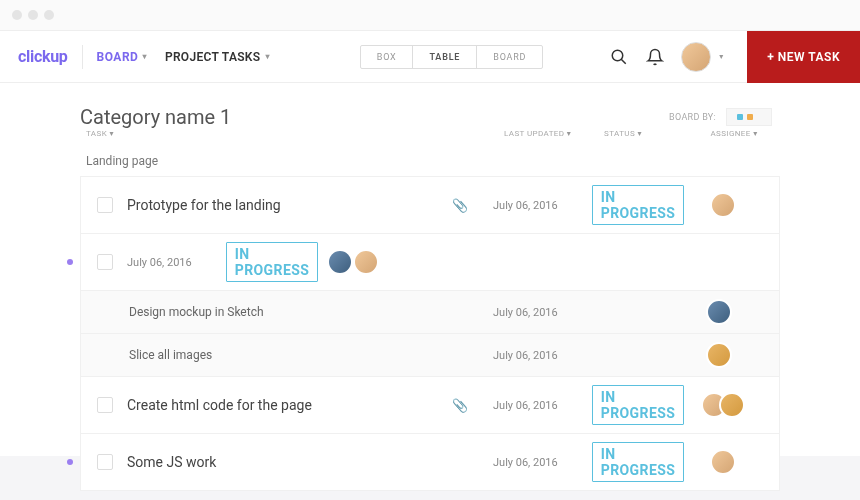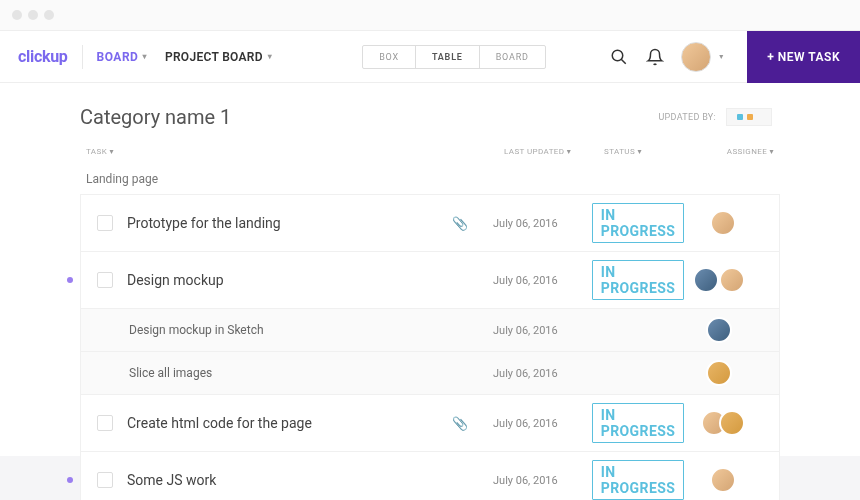--- a/index.html
+++ b/index.html
@@ -14,34 +14,34 @@
 .proj{color:#333;font-size:12px;font-weight:600;letter-spacing:0.3px;margin-left:18px;cursor:pointer;display:flex;align-items:center;gap:5px}
 .caret{font-size:8px;color:#999}
 .viewseg{display:flex;margin-left:90px;border:1px solid #ddd;border-radius:2px;overflow:hidden}
 .viewseg div{padding:6px 16px;font-size:9px;letter-spacing:0.8px;color:#999;cursor:pointer;border-right:1px solid #ddd}
 .viewseg div:last-child{border-right:none}
 .viewseg .active{color:#555;font-weight:600}
 .topright{margin-left:auto;display:flex;align-items:center;gap:16px}
 .icon-btn{width:20px;height:20px;cursor:pointer;display:flex;align-items:center;justify-content:center}
 .avatar{width:30px;height:30px;border-radius:50%;background:linear-gradient(135deg,#f0c89a,#d4a574);border:1px solid #ddd;cursor:pointer}
 .avatar-caret{font-size:8px;color:#999;margin-left:-8px;margin-right:8px}
-.newtask{background:#4c1d95;color:#fff;padding:0 20px;height:52px;display:flex;align-items:center;font-size:12px;font-weight:600;letter-spacing:0.5px;cursor:pointer}
+.newtask{background:#b91c1c;color:#fff;padding:0 20px;height:52px;display:flex;align-items:center;font-size:12px;font-weight:600;letter-spacing:0.5px;cursor:pointer}
 .content{padding:22px 80px 0 80px;height:calc(500px - 30px - 52px);overflow:hidden}
-.cathead{display:flex;align-items:center;margin-bottom:18px}
+.cathead{display:flex;align-items:center;margin-bottom:0}
 .catname{font-size:20px;color:#555;font-weight:400}
 .filterby{margin-left:auto;font-size:9px;color:#aaa;letter-spacing:0.3px;margin-right:10px}
 .colordots{display:flex;gap:4px;align-items:center;background:#f7f7f7;padding:5px 10px;border:1px solid #eee;margin-right:8px}
 .colordots span{width:6px;height:6px;border-radius:1px}
 .cd1{background:#5bc0de}.cd2{background:#f0ad4e}.cd3{background:transparent;width:4px!important}
 .assignees{font-size:10px;color:#666;background:#fff;border:1px solid #eee;padding:5px 14px;cursor:pointer}
 .colhead{display:flex;font-size:8px;color:#aaa;letter-spacing:0.4px;padding:0 6px 10px 6px;text-transform:uppercase}
 .col-task{flex:1;cursor:pointer}
 .col-updated{width:100px;text-align:left;cursor:pointer}
 .col-status{width:90px;text-align:left;cursor:pointer}
-.col-assignee{width:80px;text-align:right;cursor:pointer}
+.col-assignee{width:80px;text-align:center;cursor:pointer}
 .group-label{font-size:12px;color:#777;padding:6px 0 8px 6px}
 .row{display:flex;align-items:center;background:#fff;border:1px solid #f0f0f0;padding:8px 16px;margin-bottom:-1px;position:relative}
 .row.sub{padding:8px 16px 8px 48px;background:#fafafa}
 .row.sub .task-title{font-size:12px;color:#666}
 .bullet{position:absolute;left:-14px;width:6px;height:6px;border-radius:50%;background:#9b7ff0}
 .chk{width:16px;height:16px;border:1px solid #ddd;border-radius:2px;margin-right:14px;cursor:pointer;flex-shrink:0}
 .task-title{flex:1;font-size:14px;color:#444}
 .clip{color:#ccc;font-size:13px;margin-right:24px}
 .date{width:100px;font-size:11px;color:#888}
 .status{width:90px;display:flex;justify-content:center}
@@ -65,21 +65,21 @@
     </div>
 
   <div class="topbar">
     <div class="logo">clickup</div>
     <div class="divider"></div>
     <div class="tasks-label">
       <span>BOARD</span>
       <span class="caret">▾</span>
     </div>
     <div class="proj">
-      <span>PROJECT BOARD</span>
+      <span>PROJECT TASKS</span>
       <span class="caret">▾</span>
     </div>
 
     <div class="viewseg">
       <div>BOX</div>
       <div class="active">TABLE</div>
       <div>BOARD</div>
     </div>
 
     <div class="topright">
@@ -97,21 +97,21 @@
       </div>
       <div class="avatar"></div>
       <span class="avatar-caret">▾</span>
       <div class="newtask">+ NEW TASK</div>
     </div>
   </div>
 
   <div class="content">
     <div class="cathead">
       <div class="catname">Category name 1</div>
-      <div class="filterby">UPDATED BY:</div>
+      <div class="filterby">BOARD BY:</div>
       <div class="colordots">
         <span class="cd1"></span>
         <span class="cd2"></span>
         <span class="cd3"></span>
       </div>
     </div>
 
     <div class="colhead">
       <div class="col-task"><span>TASK</span> <span class="caret">▾</span></div>
       <div class="col-updated"><span>LAST UPDATED</span> <span class="caret">▾</span></div>
@@ -129,21 +129,20 @@
           <div class="status">
             <div class="badge">IN PROGRESS</div>
           </div>
           <div class="asgn">
             <div class="av av1"></div>
           </div>
         </div>
         <div class="row">
           <div class="bullet"></div>
           <div class="chk"></div>
-          <div class="task-title">Design mockup</div>
           <div class="date">July 06, 2016</div>
           <div class="status">
             <div class="badge">IN PROGRESS</div>
           </div>
           <div class="asgn">
             <div class="av av2"></div>
             <div class="av av1"></div>
           </div>
         </div>
         <div class="row sub">

